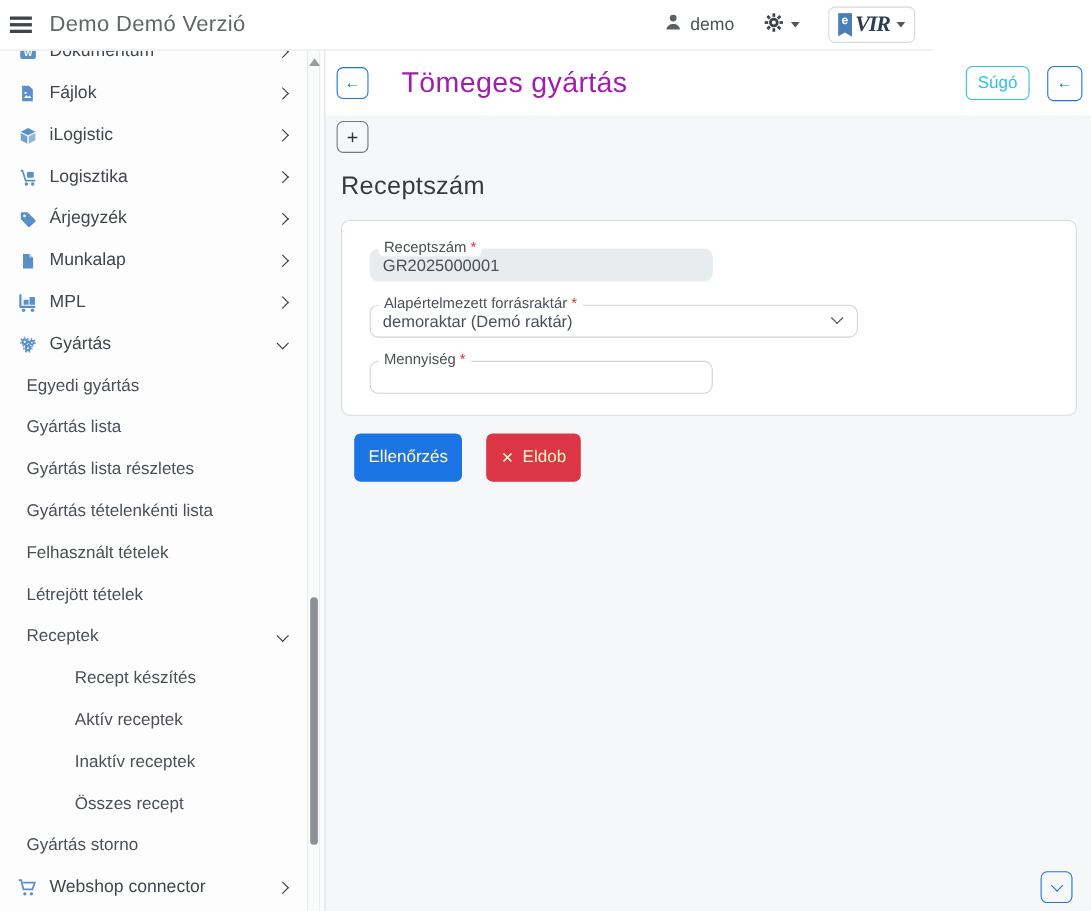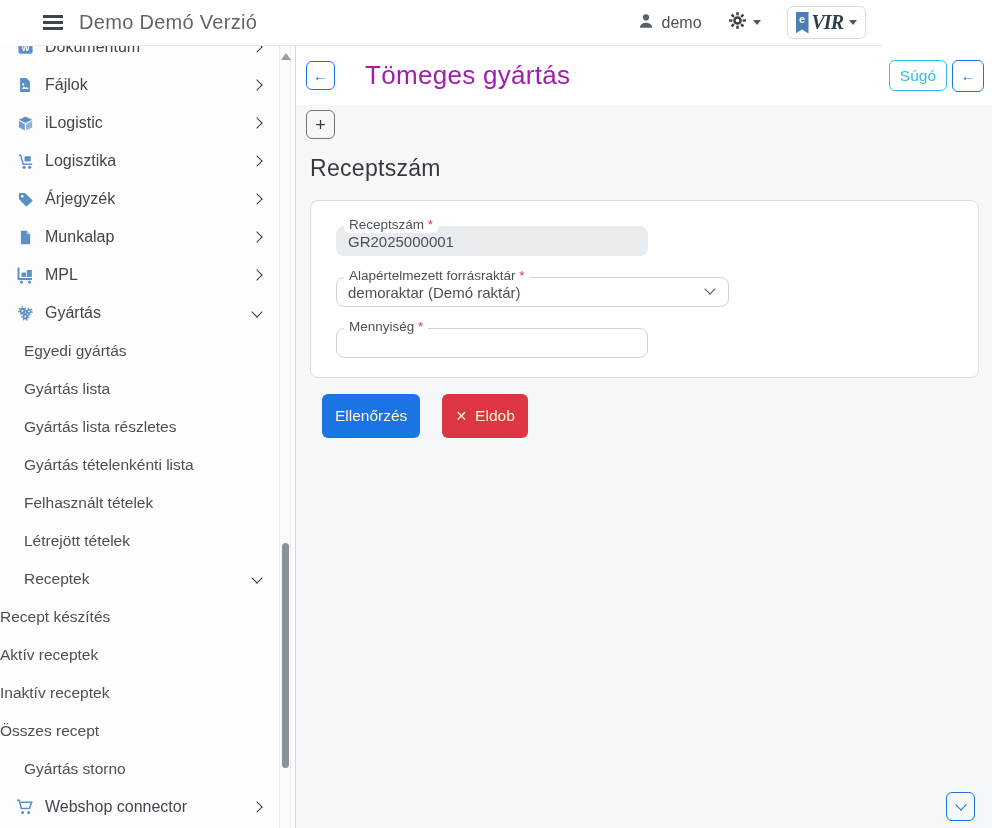--- a/index.html
+++ b/index.html
@@ -6,21 +6,21 @@
   html,body { width:992px; height:828px; overflow:hidden;
     font-family:"Liberation Sans","DejaVu Sans",sans-serif; background:#fff; }
 
   :root{
     --primary:#1b74e4; --info:#2fc2de; --danger:#dc3545; --icon-blue:#5b8fc7;
     --txt:#40464c; --border:#ced4da;
   }
 
   
   .navbar{ position:absolute; left:0; top:0; width:848px; height:46px; background:#fff;
-    border-bottom:1px solid #e4e6e8; display:flex; align-items:center; z-index:30;margin-left:34px; }
+    border-bottom:1px solid #e4e6e8; display:flex; align-items:center; z-index:30; }
   .hamburger{ width:22px; margin-left:9px; cursor:pointer; }
   .hamburger span{ display:block; width:20px; height:3px; background:#3f454b; margin:3px 0; }
   .nav-title{ margin-left:14px; font-size:20px; color:#5f656b; letter-spacing:.3px; }
   .nav-right{ margin-left:auto; display:flex; align-items:center; gap:26px; padding-right:16px; }
   .nav-user{ display:flex; align-items:center; gap:7px; font-size:16px; color:#4c5258; cursor:pointer; }
   .nav-gear{ display:flex; align-items:center; gap:6px; cursor:pointer; }
   .caret{ width:0; height:0; border-left:4.5px solid transparent; border-right:4.5px solid transparent; border-top:5px solid #50565c; }
   .logo-btn{ height:33px; min-width:62px; background:#fff; border:1px solid #d8dadd; border-radius:6px;
     display:flex; align-items:center; gap:6px; padding:0 8px; cursor:pointer; }
   .logo-e{ display:inline-block; width:13px; height:22px; background:#4a7fb5; color:#fff;
@@ -30,21 +30,21 @@
     font-family:"Liberation Serif","DejaVu Serif",serif; margin-left:-3px; }
 
   
   .sidebar{ position:absolute; left:0; top:46px; width:296px; height:782px; background:#fdfdfe;
     border-right:1px solid #d5d8da; overflow:hidden; }
   .menu{ position:absolute; left:0; top:-18px; right:18px; }
   .menu-item{ height:38px; display:flex; align-items:center; cursor:pointer; font-size:16px; color:#40464c; }
   .menu-item .ico{ width:20px; display:flex; justify-content:center; margin-right:10px; flex:none; }
   .menu-item.lvl0{ padding-left:15px; }
   .menu-item.lvl1{ padding-left:24px; font-size:15.5px; color:#4a5056; }
-  .menu-item.lvl2{ font-size:15.5px; color:#4a5056; }
+  .menu-item.lvl2{ padding-left:68px; font-size:15.5px; color:#4a5056; }
   .menu-item .chev-box{ margin-left:auto; margin-right:16px; display:flex; }
   .chev{ width:8px; height:8px; border-right:1.8px solid #343a40; border-bottom:1.8px solid #343a40; }
   .chev.right{ transform:rotate(-45deg); }
   .chev.down{ transform:rotate(45deg); margin-top:-3px; }
 
   
   .sb-track{ position:absolute; right:4px; top:0; width:12px; height:100%; background:#fafbfb;
     border-left:1px solid #ececee; border-right:1px solid #ececee; }
   .sb-up{ position:absolute; top:7px; left:1px; width:0; height:0;
     border-left:5px solid transparent; border-right:5px solid transparent; border-bottom:7px solid #989da2; }
@@ -52,21 +52,21 @@
 
   
   .main{ position:absolute; left:296px; top:46px; width:696px; height:782px; background:#f6f7f8; }
   .main-header{ position:absolute; left:0; top:0; width:100%; height:59px; background:#fff;
     display:flex; align-items:center; }
   .icon-btn{ width:29px; height:29px; border:1px solid var(--primary); border-radius:6px; background:#fff;
     color:var(--primary); display:flex; align-items:center; justify-content:center;
     font-size:15px; font-weight:bold; cursor:pointer; }
   .back1{ margin-left:10px; }
   .page-title{ margin-left:30px; font-size:26px; color:#a21caf; letter-spacing:.3px; }
-  .hdr-right{ margin-left:auto; display:flex; align-items:center; gap:5px; margin-right:8px; }
+  .hdr-right{ margin-left:auto; display:flex; align-items:center; gap:16px; margin-right:8px; }
   .help-btn{ height:31px; padding:0 10px; background:#fff; border:1px solid var(--info); color:var(--info);
     border-radius:6px; font-size:15.5px; cursor:pointer; }
   .back2{ width:32px; height:32px; }
 
   .content{ position:absolute; left:0; top:59px; width:100%; height:723px; }
   .plus-btn{ position:absolute; left:10px; top:5px; width:29px; height:29px; background:transparent;
     border:1px solid #72777c; border-radius:6px; color:#32373c; font-size:18px; line-height:26px;
     text-align:center; cursor:pointer; }
   .section-title{ position:absolute; left:14px; top:50px; font-size:23px; color:#343a40; letter-spacing:.3px; }
 
@@ -324,21 +324,21 @@
       <button class="icon-btn back2">←</button>
     </div>
   </div>
 
   <div class="content">
     <button class="plus-btn">+</button>
     <div class="section-title">Receptszám</div>
 
     <div class="card" id="param-card">
         <div class="field" style="top: 25px; width: 312px;"><label>Receptszám <span class="req">*</span></label><input type="text" disabled="" value="GR2025000001" style=""></div>
-        <div class="field" style="top: 76px; width: 393px;"><label>Alapértelmezett forrásraktár <span class="req">*</span></label><select><option>demoraktar (Demó raktár)</option></select><span class="chev down sel-arrow"></span></div>
+        <div class="field" style="top: 76px; width: 444px;"><label>Alapértelmezett forrásraktár <span class="req">*</span></label><select><option>demoraktar (Demó raktár)</option></select><span class="chev down sel-arrow"></span></div>
         <div class="field" style="top: 127px; width: 312px;"><label>Mennyiség <span class="req">*</span></label><input type="text" style=""></div>
       </div>
 
     <div class="btn-row" id="btn-row">
         <button class="btn primary">
           <span>Ellenőrzés</span>
         </button>
         <button class="btn danger">
           <span class="x-glyph">✕</span>
           <span>Eldob</span>

